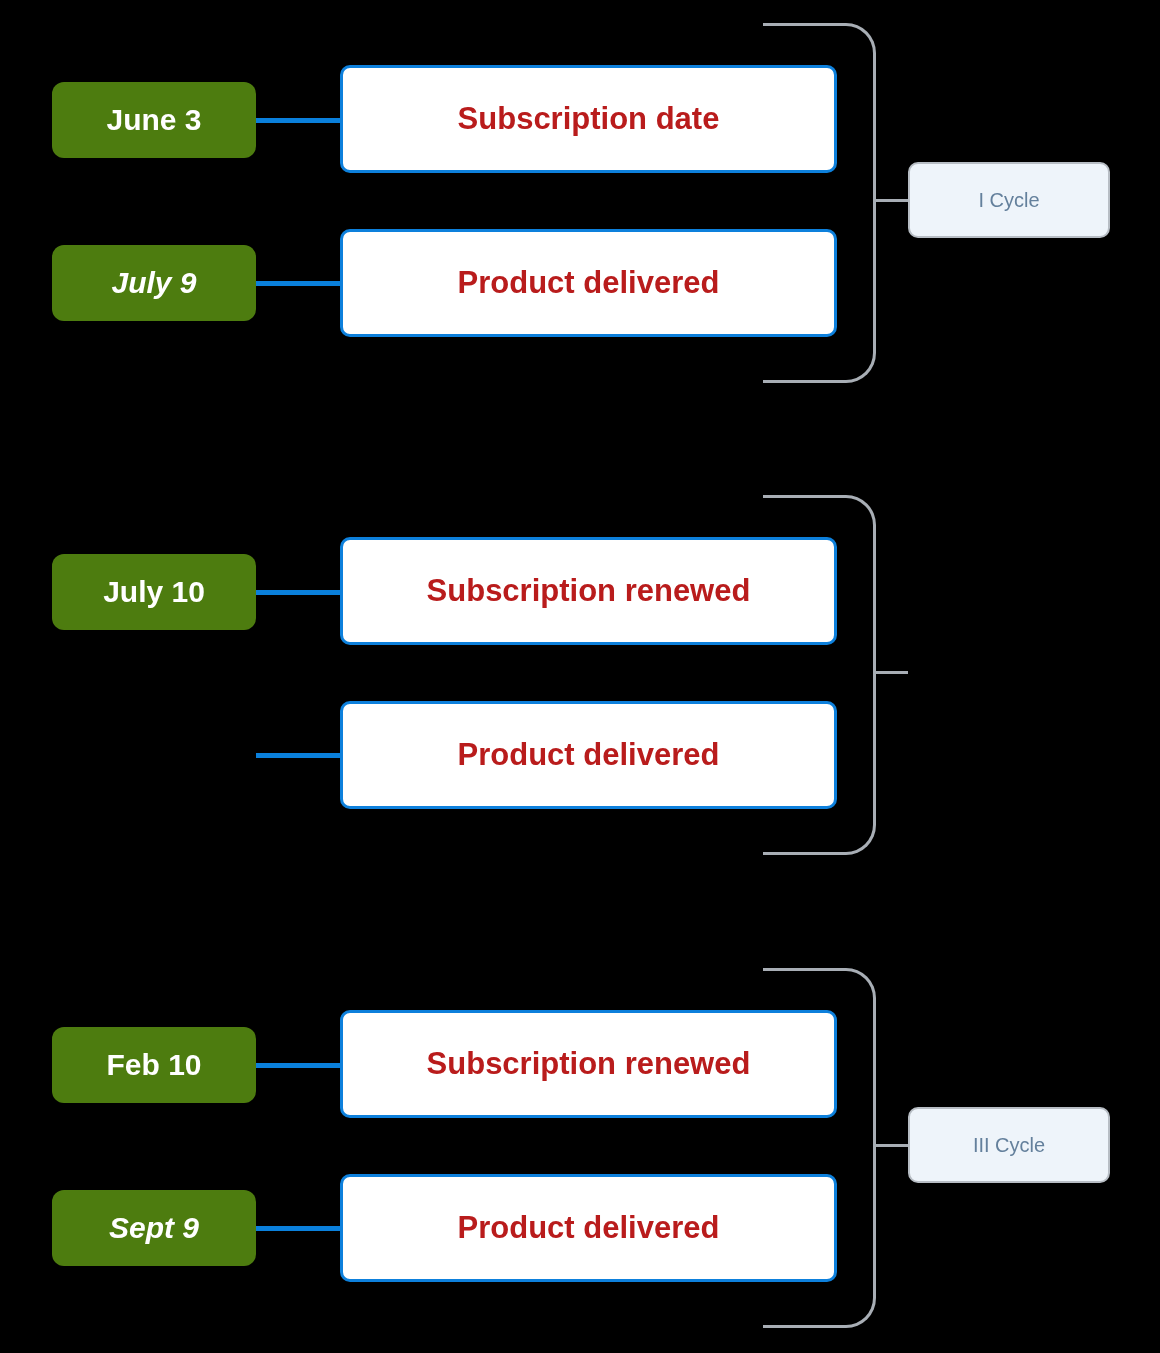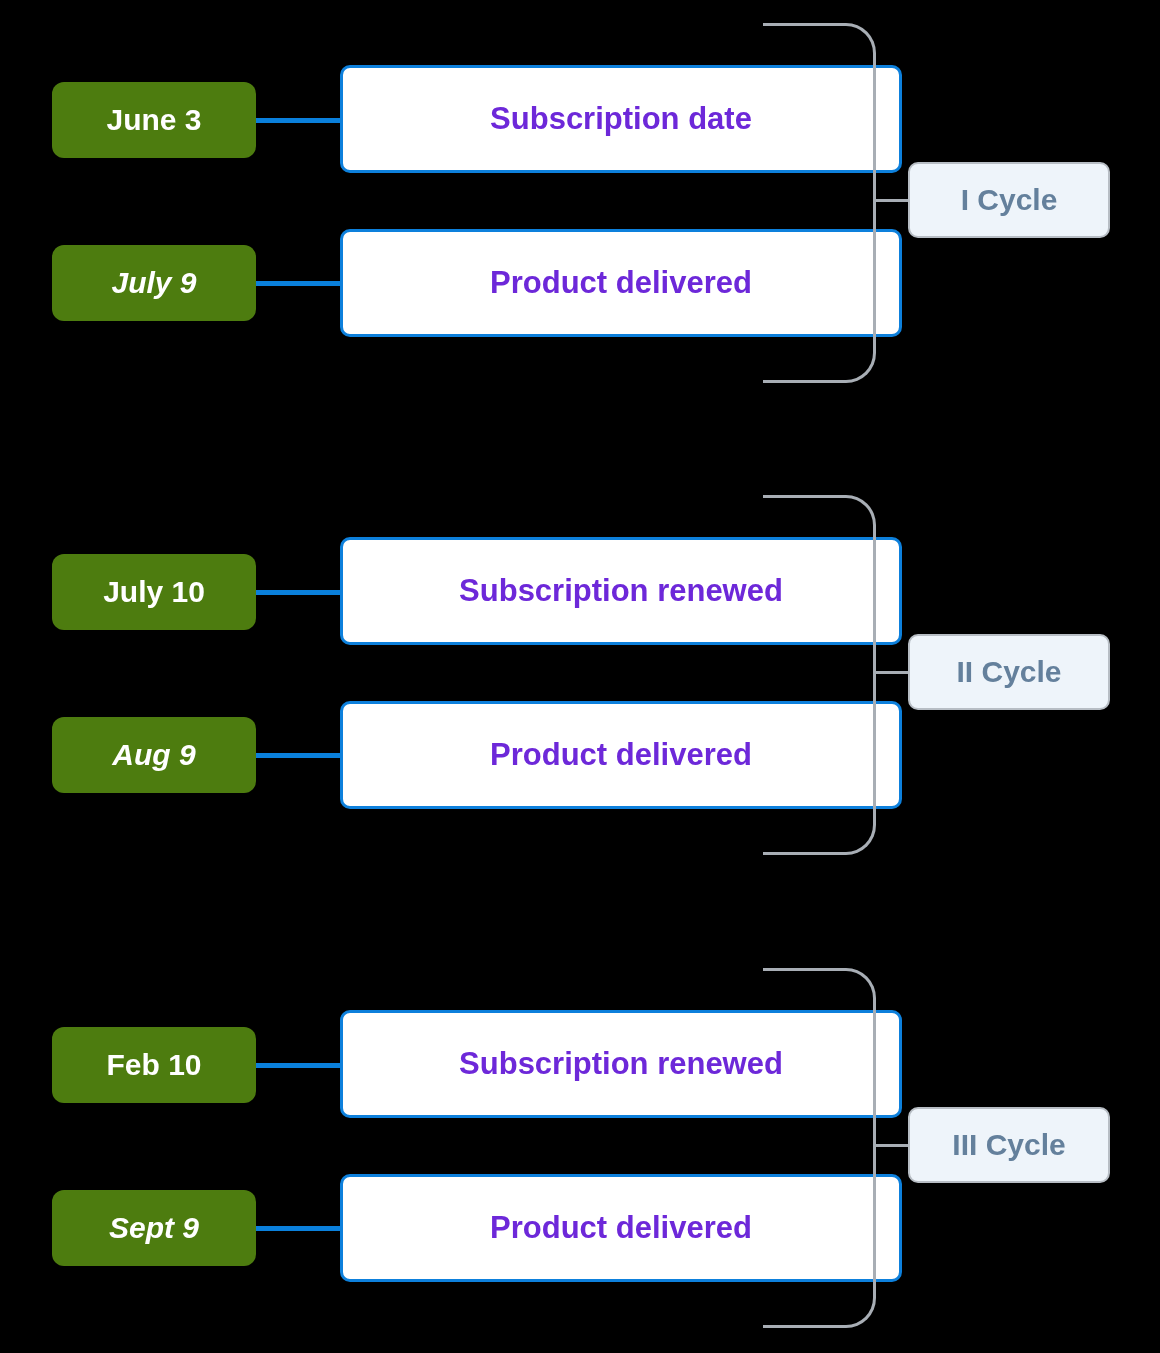--- a/index.html
+++ b/index.html
@@ -49,27 +49,27 @@
     width: 84px;
     height: 5px;
     background: #0a80dc;
   }
   .connector-row-1 { top: 95px; }
   .connector-row-2 { top: 258px; }
 
   .event-box {
     position: absolute;
     left: 340px;
-    width: 562px;
+    width: 497px;
     height: 108px;
     background: #ffffff;
     border: 3px solid #0d80dc;
     border-radius: 10px;
     box-sizing: border-box;
-    color: #6d28d9;
+    color: #b91c1c;
     font-size: 31px;
     font-weight: 600;
     display: flex;
     align-items: center;
     justify-content: center;
   }
   .event-row-1 { top: 42px; }
   .event-row-2 { top: 206px; }
 
   .bracket {
@@ -96,22 +96,22 @@
     position: absolute;
     left: 908px;
     top: 139px;
     width: 202px;
     height: 76px;
     background: #eef4fa;
     border: 2px solid #b7bdc4;
     border-radius: 10px;
     box-sizing: border-box;
     color: #64809c;
-    font-size: 30px;
-    font-weight: 700;
+    font-size: 20px;
+    font-weight: 400;
     display: flex;
     align-items: center;
     justify-content: center;
   }
 </style>
 </head>
 <body>
 
 <div class="canvas">
 
@@ -140,30 +140,24 @@
   <div class="cycle-group cycle-2">
     <div class="event-box event-row-1">
       <span>Subscription renewed</span>
     </div>
     <div class="event-box event-row-2">
       <span>Product delivered</span>
     </div>
     <div class="date-badge badge-row-1">
       <span>July 10</span>
     </div>
-    <div class="date-badge badge-row-2">
-      <span>Aug 9</span>
-    </div>
     <div class="connector connector-row-1"></div>
     <div class="connector connector-row-2"></div>
     <div class="bracket"></div>
     <div class="bracket-stub"></div>
-    <div class="cycle-label">
-      <span>II Cycle</span>
-    </div>
   </div>
 
   <div class="cycle-group cycle-3">
     <div class="event-box event-row-1">
       <span>Subscription renewed</span>
     </div>
     <div class="event-box event-row-2">
       <span>Product delivered</span>
     </div>
     <div class="date-badge badge-row-1">

